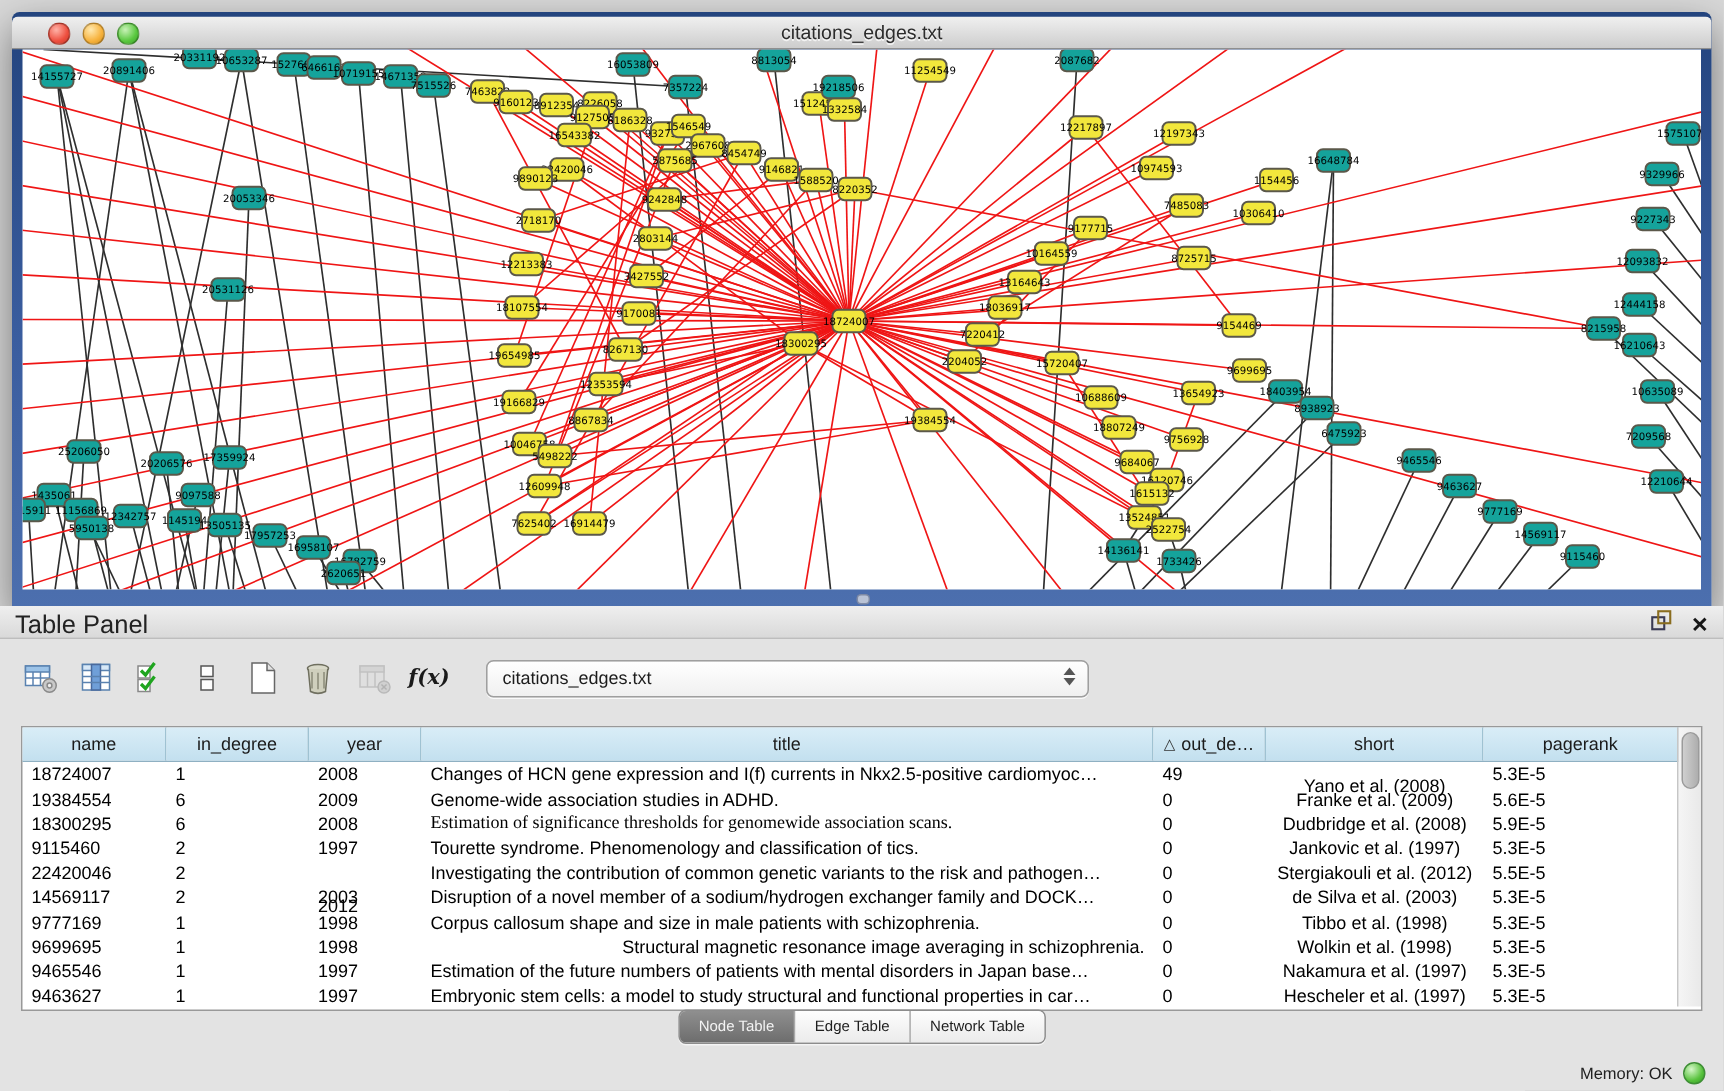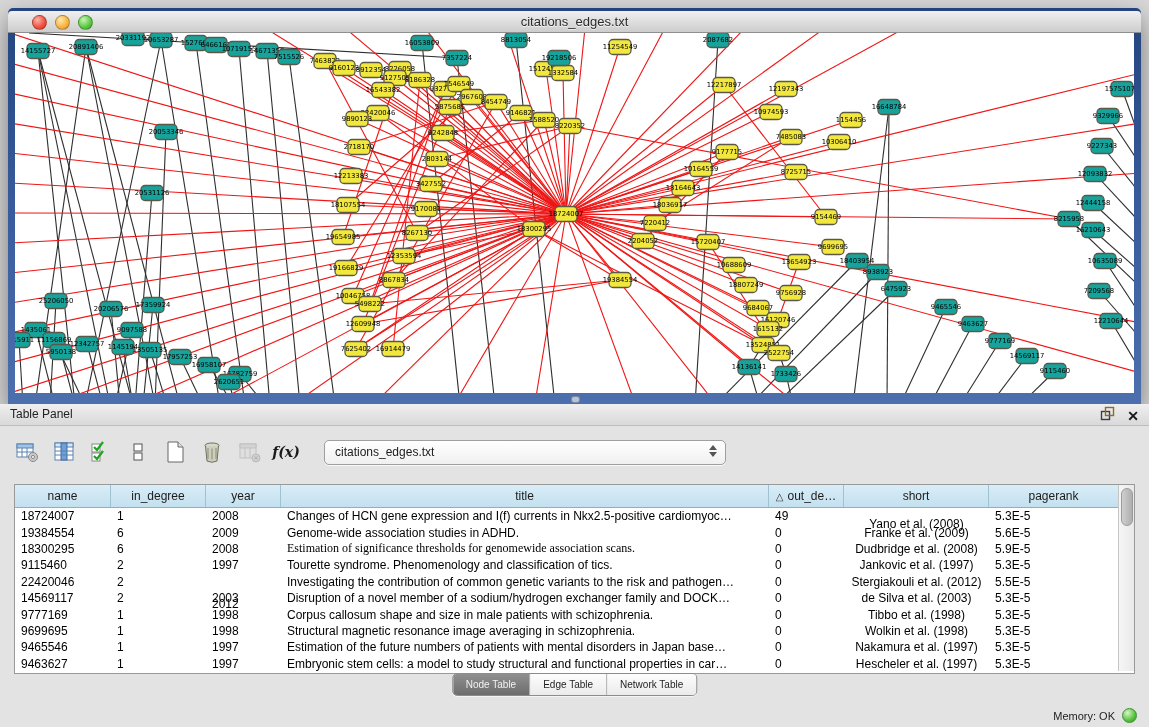--- a/index.html
+++ b/index.html
@@ -18,21 +18,21 @@
   .win-title{position:absolute;left:0;right:0;top:3px;text-align:center;font-size:13px;color:#2c2c2c;text-shadow:0 1px 0 rgba(255,255,255,.7);}
   .graph-frame{position:absolute;left:7px;top:25px;width:1119px;height:360px;background:#fff;overflow:hidden;}
   .frame-bottom{position:absolute;left:0;bottom:0;width:100%;height:11px;}
   .grip{position:absolute;left:50%;bottom:2px;width:7px;height:5px;margin-left:-3px;border-radius:2px;
     background:#b9c3d6;box-shadow:0 0 0 1px #7e8aa5;}
   svg text{font-family:"DejaVu Sans","Liberation Sans",sans-serif;}
 
   
   .table-panel{position:absolute;left:0;top:404px;width:1149px;height:323px;background:#e3e3e3;}
   .panel-header{position:relative;height:21px;background:linear-gradient(#efefef,#d9d9d9);border-bottom:1px solid #bdbdbd;}
-  .panel-title{position:absolute;left:10px;top:3px;font-size:12px;color:#222;}
+  .panel-title{position:absolute;left:10px;top:3px;font-size:17px;color:#222;}
   .ph-icons{position:absolute;right:10px;top:2px;display:flex;gap:12px;align-items:center;}
   .close-x{font-size:14px;font-weight:bold;color:#161616;line-height:16px;cursor:default;}
 
   .toolbar{position:absolute;left:14px;top:32px;height:32px;display:flex;align-items:center;gap:11px;}
   .tb-icon{width:26px;height:26px;display:flex;align-items:center;justify-content:center;}
   .fx{font-family:"DejaVu Serif","Liberation Serif",serif;font-style:italic;font-size:14px;font-weight:bold;color:#1a1a1a;}
   .dropdown{margin-left:14px;width:390px;height:23px;border:1px solid #9f9f9f;border-radius:5px;
     background:linear-gradient(#ffffff,#f0f0f0);position:relative;display:flex;align-items:center;
     font-size:12px;color:#1c1c1c;padding-left:10px;box-shadow:0 1px 0 rgba(255,255,255,.8);}
   .steppers{position:absolute;right:8px;top:4px;display:flex;flex-direction:column;gap:2px;}
@@ -686,21 +686,21 @@
           <div class="td" style="width: 75px;">1998</div>
           <div class="td" style="width: 488px;">Corpus callosum shape and size in male patients with schizophrenia.</div>
           <div class="td" style="width: 75px;">0</div>
           <div class="td center" style="width: 145px;">Tibbo et al. (1998)</div>
           <div class="td" style="flex: 1 1 0%;">5.3E-5</div>
         </div>
         <div class="tr">
           <div class="td" style="width: 96px;">9699695</div>
           <div class="td" style="width: 95px;">1</div>
           <div class="td" style="width: 75px;">1998</div>
-          <div class="td" style="width: 488px;">Structural magnetic resonance image averaging in schizophrenia.</div>
+          <div class="td" style="width: 488px; text-align: right;">Structural magnetic resonance image averaging in schizophrenia.</div>
           <div class="td" style="width: 75px;">0</div>
           <div class="td center" style="width: 145px;">Wolkin et al. (1998)</div>
           <div class="td" style="flex: 1 1 0%;">5.3E-5</div>
         </div>
         <div class="tr">
           <div class="td" style="width: 96px;">9465546</div>
           <div class="td" style="width: 95px;">1</div>
           <div class="td" style="width: 75px;">1997</div>
           <div class="td" style="width: 488px;">Estimation of the future numbers of patients with mental disorders in Japan base…</div>
           <div class="td" style="width: 75px;">0</div>

